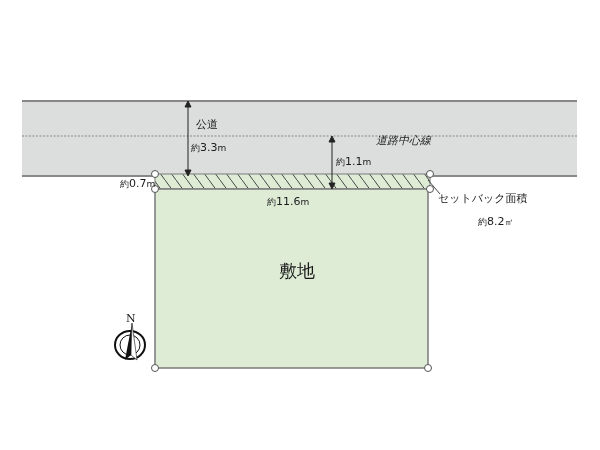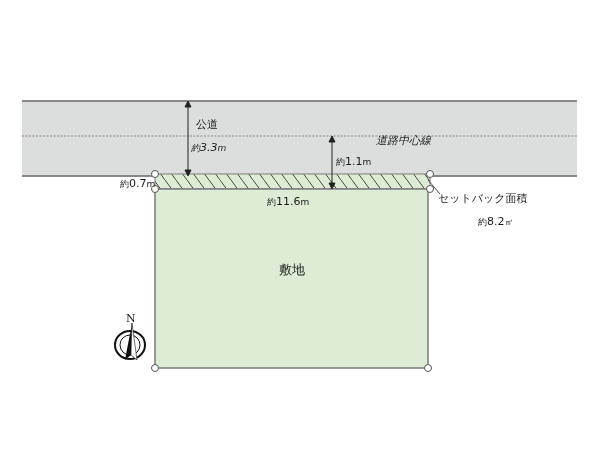--- a/index.html
+++ b/index.html
@@ -1,21 +1,21 @@
 <!DOCTYPE html>
 <html><head>
 <meta charset="utf-8">
 <style>
   html, body { margin: 0; padding: 0; background: #ffffff; }
   body { width: 600px; height: 450px; position: relative; overflow: hidden;
          font-family: "DejaVu Sans", sans-serif; color: #1a1a1a; }
   svg { position: absolute; left: 0; top: 0; }
   .lbl { position: absolute; white-space: nowrap; line-height: 1; }
   .big { font-size: 11px; }
-  .xl  { font-size: 13px; }
+  .xl  { font-size: 18px; font-family: Liberation Mono, monospace; }
   .meas { font-size: 11px; }
   .meas .pre { font-size: 9px; }
   .meas .unit { font-size: 9px; }
 </style>
 </head>
 <body>
 
 <svg width="600" height="450" viewBox="0 0 600 450">
   <defs>
     <pattern id="hatch" patternUnits="userSpaceOnUse" width="11" height="15">
@@ -61,21 +61,21 @@
   <g>
     <ellipse cx="130" cy="345" rx="15" ry="14" fill="none" stroke="#111" stroke-width="2"></ellipse>
     <ellipse cx="130" cy="345" rx="10" ry="10" fill="none" stroke="#111" stroke-width="1"></ellipse>
     <polygon points="132,323 125,360 131,355" fill="#111"></polygon>
     <polygon points="132,323 131,355 137,360" fill="#fff" stroke="#111" stroke-width="0.6"></polygon>
   </g>
 </svg>
 
 <div class="lbl big" style="left:196px; top:119px;">公道</div>
 
-<div class="lbl meas" style="left:191px; top:142px;font-style:italic;">
+<div class="lbl meas" style="left:191px; top:142px;">
   <span class="pre">約</span><span>3.3</span><span class="unit">m</span>
 </div>
 
 <div class="lbl big" style="left:376px; top:135px;font-style:italic;">道路中心線</div>
 
 <div class="lbl meas" style="left:336px; top:156px;">
   <span class="pre">約</span><span>1.1</span><span class="unit">m</span>
 </div>
 
 <div class="lbl meas" style="left:120px; top:178px;text-align:right;">

